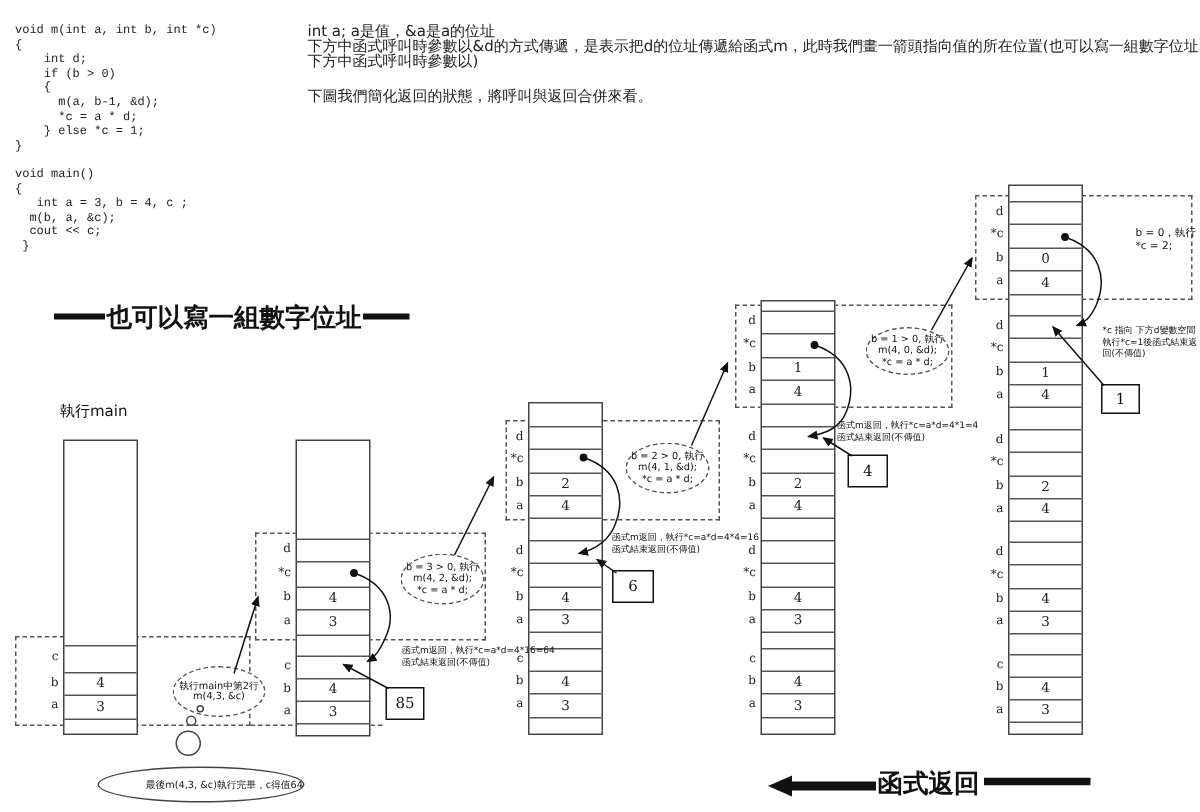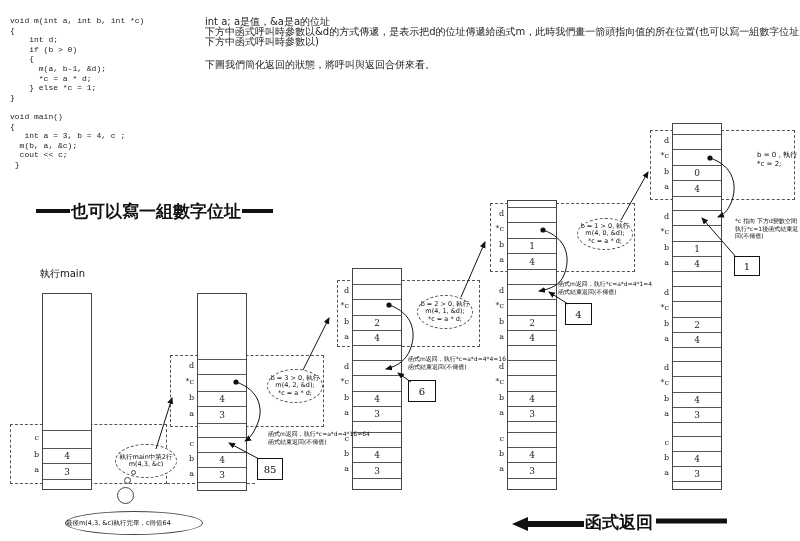--- a/index.html
+++ b/index.html
@@ -22,21 +22,21 @@
   .cell-label{position:absolute;width:14px;text-align:right;
               font-family:"DejaVu Serif",serif;font-size:8px;color:#222;}
   .frame-box{position:absolute;border:1px dashed #555;box-sizing:border-box;}
   .callout{position:absolute;border:1px dashed #555;border-radius:50%;display:flex;
            flex-direction:column;align-items:center;justify-content:center;
            font-size:6.5px;line-height:7.5px;text-align:center;background:#fff;box-sizing:border-box;}
   .vbox{position:absolute;border:1px solid #111;display:flex;align-items:center;justify-content:center;
         font-family:"DejaVu Serif",serif;font-size:10px;background:#fff;box-sizing:border-box;}
   .rnote{position:absolute;font-size:6px;line-height:7.5px;color:#111;white-space:nowrap;}
   .bubble{position:absolute;border:1px solid #444;border-radius:50%;box-sizing:border-box;background:#fff;}
-  #final-bubble{display:flex;align-items:center;justify-content:flex-start;font-size:6.5px;white-space:nowrap;}
+  #final-bubble{display:flex;align-items:center;justify-content:flex-end;font-size:6.5px;white-space:nowrap;}
   #footer-text{left:585px;top:511px;font-size:17px;font-weight:bold;white-space:nowrap;}
   #overlay{position:absolute;left:0;top:0;pointer-events:none;}
 </style>
 </head>
 <body>
 
 <pre id="code" class="abs">void m(int a, int b, int *c)
 {
     int d;
     if (b &gt; 0)

